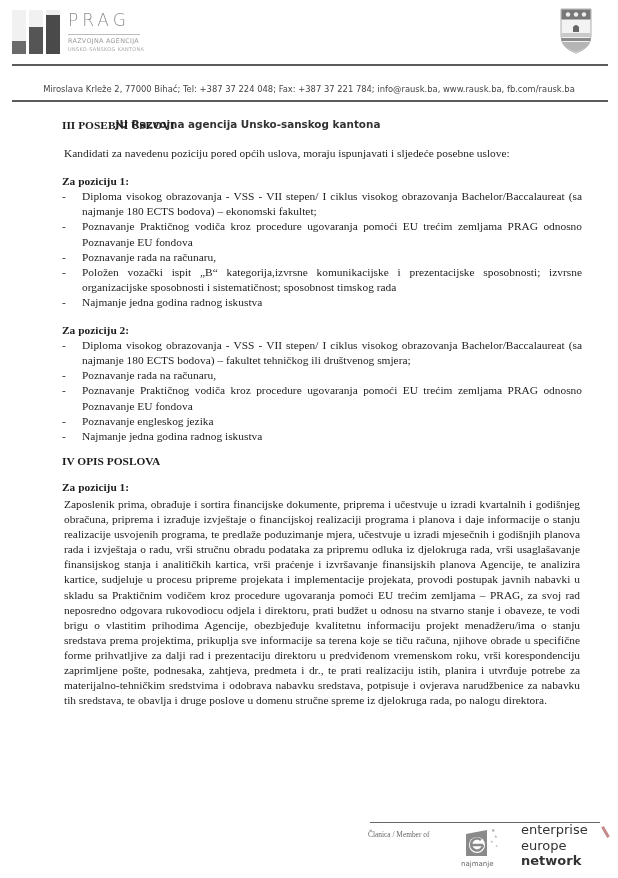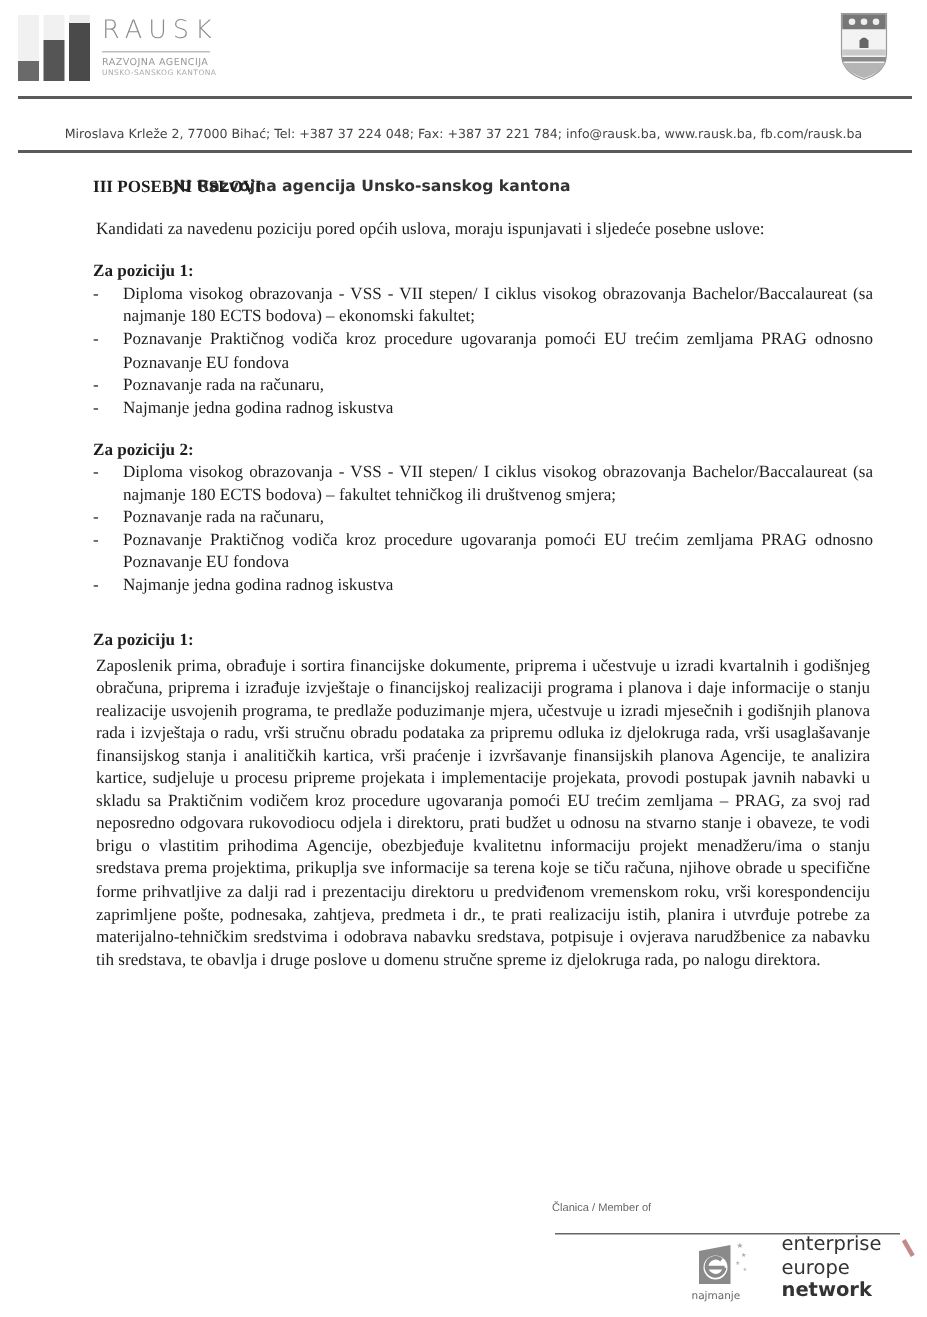--- a/index.html
+++ b/index.html
@@ -27,36 +27,36 @@
   .doc { left: 62px; top: 118px; width: 520px; font-family: "Liberation Serif", serif; font-size: 11.4px; line-height: 15.1px; color: #1d1d1d; }
   .h { font-weight: bold; margin: 0; }
   .p { margin: 2px; }
   ul.dash { list-style: none; margin: 0; padding: 0; }
   ul.dash li { position: relative; padding-left: 20px; text-align: justify; }
   ul.dash li::before { content: "-"; position: absolute; left: 0; top: 0; }
   .just { text-align: justify; }
 
   
   .foot-rule { left: 370px; top: 822px; width: 230px; height: 1px; background: #666; }
-  .member { left: 368px; top: 800px; font-family: Liberation Sans, sans-serif; font-size: 7.4px; color: #666; }
+  .member { left: 368px; top: 830px; font-family: Liberation Serif, serif; font-size: 7.4px; color: #666; }
   .euracda-logo { left: 463px; top: 826px; width: 36px; height: 40px; }
   .euracda-text { left: 461px; top: 860px; font-family: "DejaVu Sans", sans-serif; font-size: 7px; color: #666; }
   .een { left: 521px; top: 822px; font-family: "DejaVu Sans", sans-serif; font-size: 13px; line-height: 15.5px; color: #333; }
   .een .bold { font-weight: bold; }
   .pen-mark { left: 604px; top: 826px; width: 3px; height: 12px; background: #c48a8a; transform: rotate(-30deg); }
 </style>
 </head>
 <body>
 
 <div class="abs logo-bars">
   <div class="bar b1"></div>
   <div class="bar b2"></div>
   <div class="bar b3"></div>
 </div>
-<div class="abs rausk-name">RAUSK</div>
+<div class="abs rausk-name">PRAG</div>
 <div class="abs rausk-line"></div>
 <div class="abs rausk-sub1">RAZVOJNA AGENCIJA</div>
 <div class="abs rausk-sub2">UNSKO-SANSKOG KANTONA</div>
 
 <svg class="abs crest" viewBox="0 0 32 46">
   <path d="M1 1 H31 V28 Q31 40 16 45 Q1 40 1 28 Z" fill="#f3f3f3" stroke="#9a9a9a" stroke-width="0.8"></path>
   <rect x="1.5" y="1.5" width="29" height="10" fill="#777"></rect>
   <circle cx="8" cy="6.5" r="2.2" fill="#eee"></circle>
   <circle cx="16" cy="6.5" r="2.2" fill="#eee"></circle>
   <circle cx="24" cy="6.5" r="2.2" fill="#eee"></circle>
@@ -75,33 +75,36 @@
   <p class="h">III POSEBNI USLOVI</p>
   <div style="height:11px"></div>
   <p class="p">Kandidati za navedenu poziciju pored općih uslova, moraju ispunjavati i sljedeće posebne uslove:</p>
   <div style="height:11px"></div>
 
   <p class="h">Za poziciju 1:</p>
   <ul class="dash">
     <li>Diploma visokog obrazovanja - VSS - VII stepen/ I ciklus visokog obrazovanja Bachelor/Baccalaureat (sa najmanje 180 ECTS bodova) – ekonomski fakultet;</li>
     <li>Poznavanje Praktičnog vodiča kroz procedure ugovaranja pomoći EU trećim zemljama PRAG odnosno Poznavanje EU fondova</li>
     <li>Poznavanje rada na računaru,</li>
+    <li>Položen vozački ispit „B“ kategorija,izvrsne komunikacijske i prezentacijske sposobnosti; izvrsne organizacijske sposobnosti i sistematičnost; sposobnost timskog rada</li>
     <li>Najmanje jedna godina radnog iskustva</li>
   </ul>
   <div style="height:13px"></div>
 
   <p class="h">Za poziciju 2:</p>
   <ul class="dash">
     <li>Diploma visokog obrazovanja - VSS - VII stepen/ I ciklus visokog obrazovanja Bachelor/Baccalaureat (sa najmanje 180 ECTS bodova) – fakultet tehničkog ili društvenog smjera;</li>
     <li>Poznavanje rada na računaru,</li>
     <li>Poznavanje Praktičnog vodiča kroz procedure ugovaranja pomoći EU trećim zemljama PRAG odnosno Poznavanje EU fondova</li>
+    <li>Poznavanje engleskog jezika</li>
     <li>Najmanje jedna godina radnog iskustva</li>
   </ul>
   <div style="height:10px"></div>
 
+  <p class="h">IV OPIS POSLOVA</p>
   <div style="height:11px"></div>
   <p class="h">Za poziciju 1:</p>
   <p class="p just">Zaposlenik prima, obrađuje i sortira financijske dokumente, priprema i učestvuje u izradi kvartalnih i godišnjeg obračuna, priprema i izrađuje izvještaje o financijskoj realizaciji programa i planova i daje informacije o stanju realizacije usvojenih programa, te predlaže poduzimanje mjera, učestvuje u izradi mjesečnih i godišnjih planova rada i izvještaja o radu, vrši stručnu obradu podataka za pripremu odluka iz djelokruga rada, vrši usaglašavanje finansijskog stanja i analitičkih kartica, vrši praćenje i izvršavanje finansijskih planova Agencije, te analizira kartice, sudjeluje u procesu pripreme projekata i implementacije projekata, provodi postupak javnih nabavki u skladu sa Praktičnim vodičem kroz procedure ugovaranja pomoći EU trećim zemljama – PRAG, za svoj rad neposredno odgovara rukovodiocu odjela i direktoru, prati budžet u odnosu na stvarno stanje i obaveze, te vodi brigu o vlastitim prihodima Agencije, obezbjeđuje kvalitetnu informaciju projekt menadžeru/ima o stanju sredstava prema projektima, prikuplja sve informacije sa terena koje se tiču računa, njihove obrade u specifične forme prihvatljive za dalji rad i prezentaciju direktoru u predviđenom vremenskom roku, vrši korespondenciju zaprimljene pošte, podnesaka, zahtjeva, predmeta i dr., te prati realizaciju istih, planira i utvrđuje potrebe za materijalno-tehničkim sredstvima i odobrava nabavku sredstava, potpisuje i ovjerava narudžbenice za nabavku tih sredstava, te obavlja i druge poslove u domenu stručne spreme iz djelokruga rada, po nalogu direktora.</p>
 </div>
 
 <div class="abs foot-rule"></div>
 <div class="abs member">Članica / Member of</div>
 <svg class="abs euracda-logo" viewBox="0 0 36 40">
   <path d="M3 8 L24 4 L24 30 L3 30 Z" fill="#8a8a8a"></path>
   <circle cx="14" cy="19" r="8" fill="#fff"></circle>

